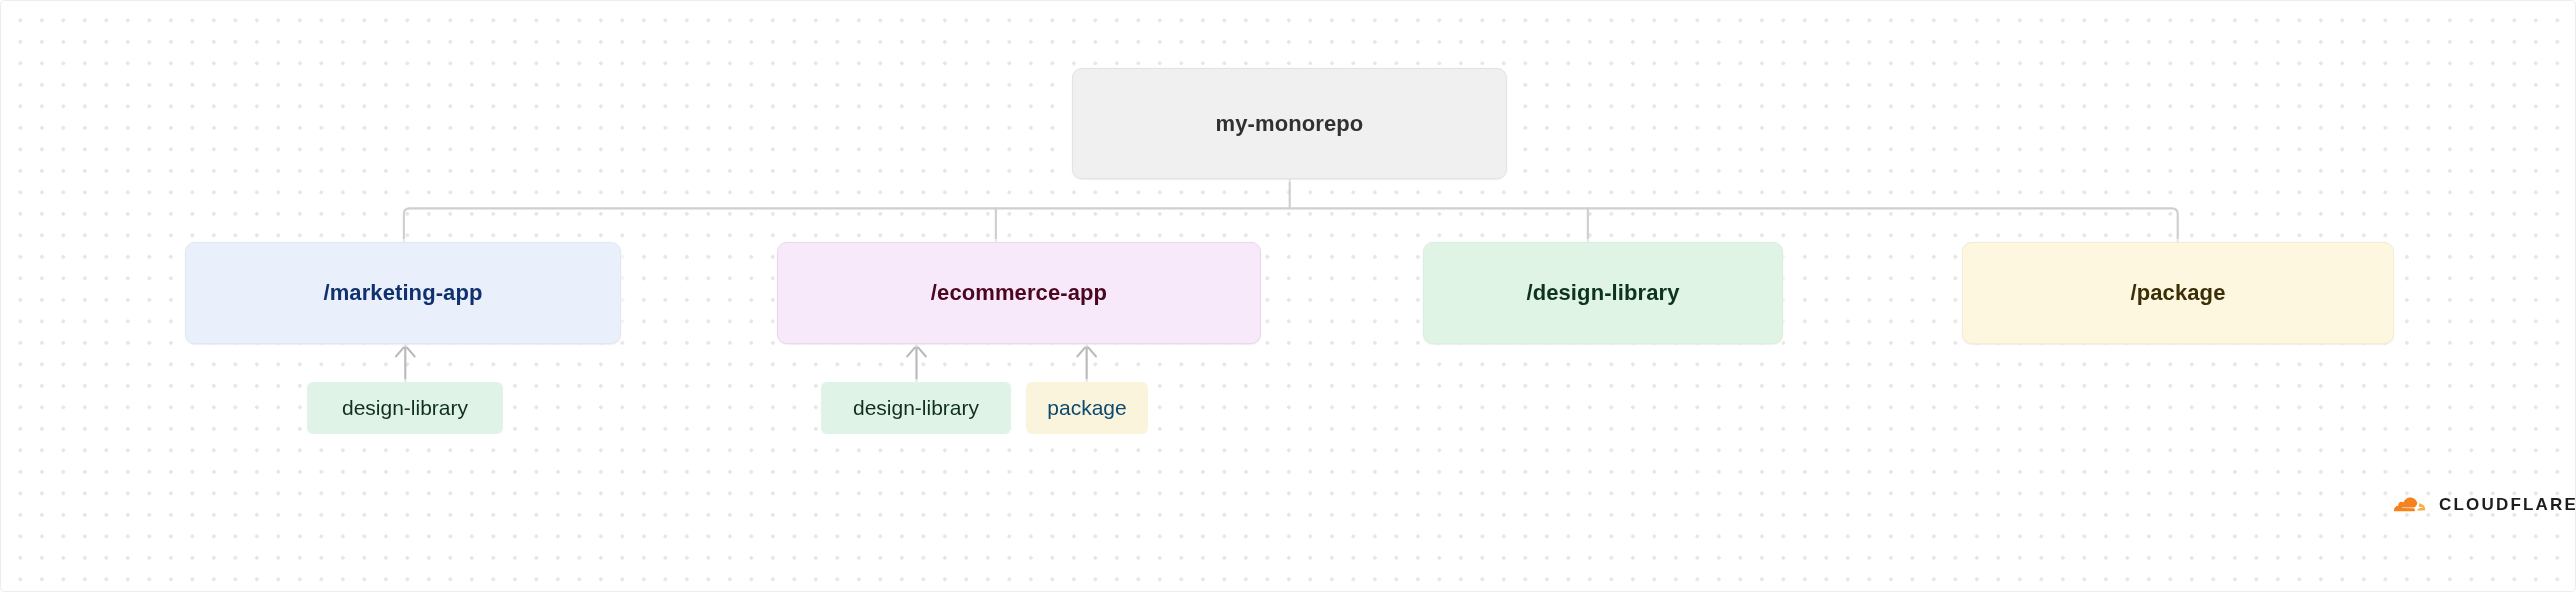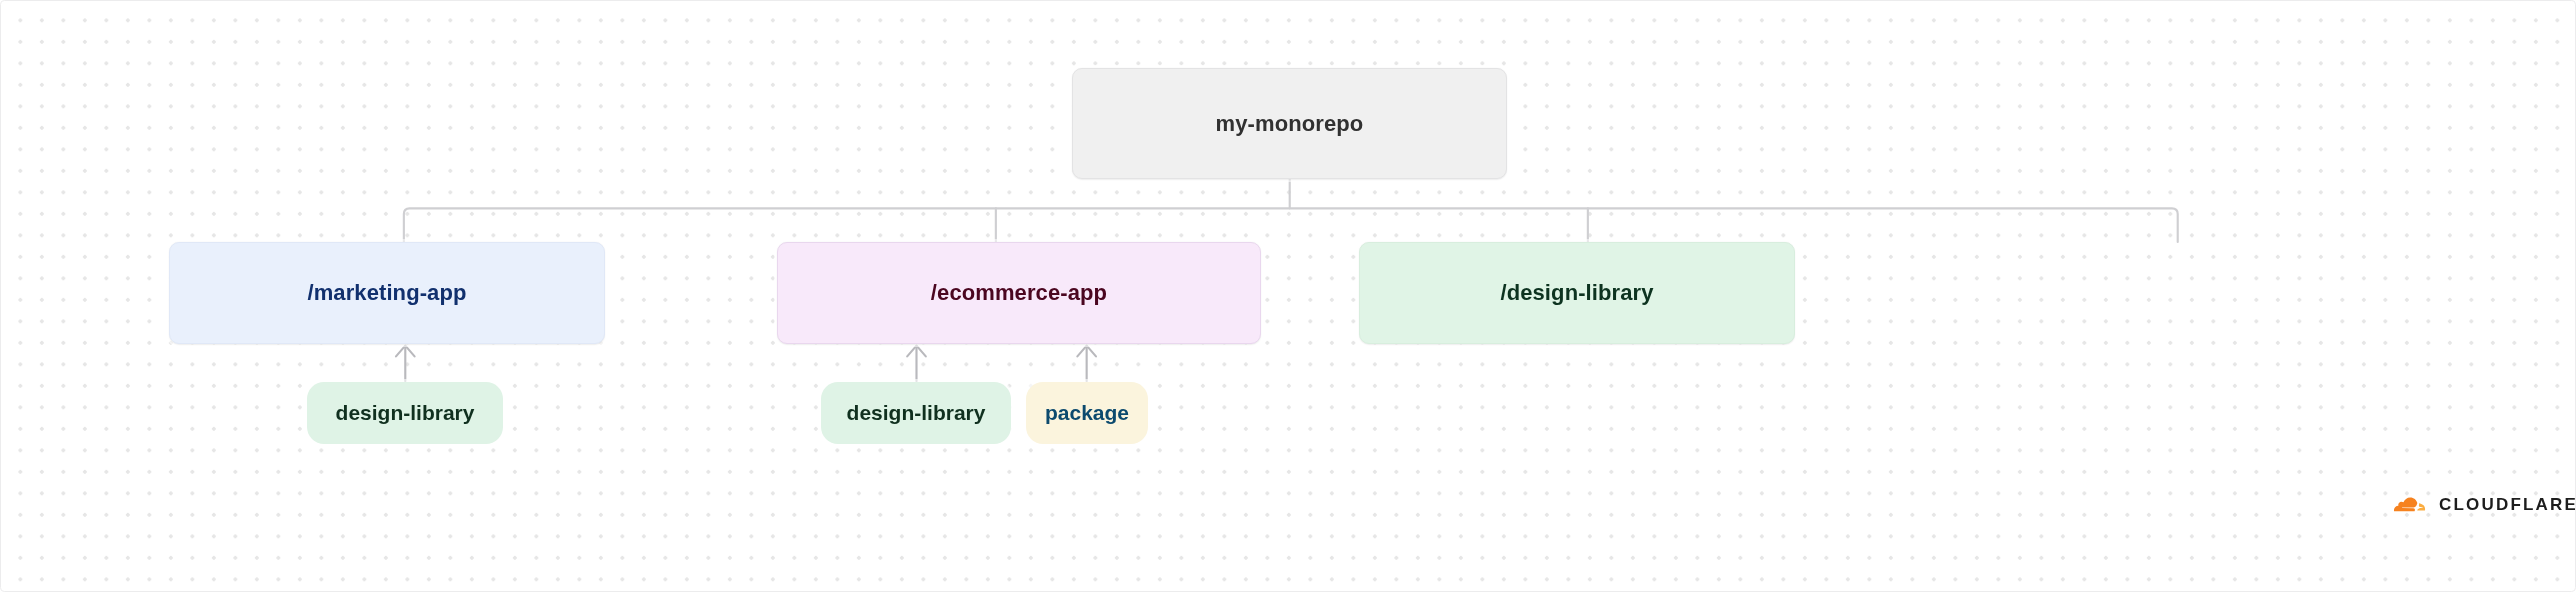--- a/index.html
+++ b/index.html
@@ -83,38 +83,38 @@
     font-size: 22px;
   }
 
   .node-child {
     top: 241px;
     height: 102px;
     font-size: 22px;
   }
 
   .node-marketing {
-    left: 168px;
+    left: 184px;
     width: 436px;
     background: #e9f0fc;
     border: 0.7px solid #e0e8f7;
     color: #11306e;
   }
 
   .node-ecommerce {
     left: 776px;
     width: 484px;
     background: #f8e9fa;
     border: 0.7px solid #e9d7ee;
     color: #4b0620;
   }
 
   .node-design {
-    left: 1358px;
-    width: 436px;
+    left: 1422px;
+    width: 360px;
     background: #e0f4e6;
     border: 0.7px solid #d8eede;
     color: #0d3320;
   }
 
   .node-package {
     left: 1961px;
     width: 432px;
     background: #fdf7e0;
     border: 0.7px solid #f5ecd3;
@@ -122,25 +122,25 @@
   }
 
   
   .chip {
     position: absolute;
     box-sizing: border-box;
     display: flex;
     align-items: center;
     justify-content: center;
     top: 381px;
-    height: 62px;
+    height: 52px;
     padding: 0 18.6px;
-    border-radius: 17px;
+    border-radius: 6px;
     font-size: 21px;
-    font-weight: bold;
+    font-weight: normal;
     white-space: nowrap;
     box-shadow: 0 0 0 2.9px rgba(255,255,255,0.6);
   }
   .chip-green {
     background: #dff3e6;
     color: #10301f;
   }
   .chip-cream {
     background: #fbf4dd;
     color: #0c4a6e;
@@ -199,20 +199,23 @@
   </div>
 
   <div class="node node-child node-ecommerce">
     <span>/ecommerce-app</span>
   </div>
 
   <div class="node node-child node-design">
     <span>/design-library</span>
   </div>
 
+  <div class="node node-child node-package">
+    <span>/package</span>
+  </div>
 
   <div class="chip chip-green chip-dl-marketing">
     <span>design-library</span>
   </div>
 
   <div class="chip chip-green chip-dl-ecommerce">
     <span>design-library</span>
   </div>
 
   <div class="chip chip-cream chip-pkg-ecommerce">

